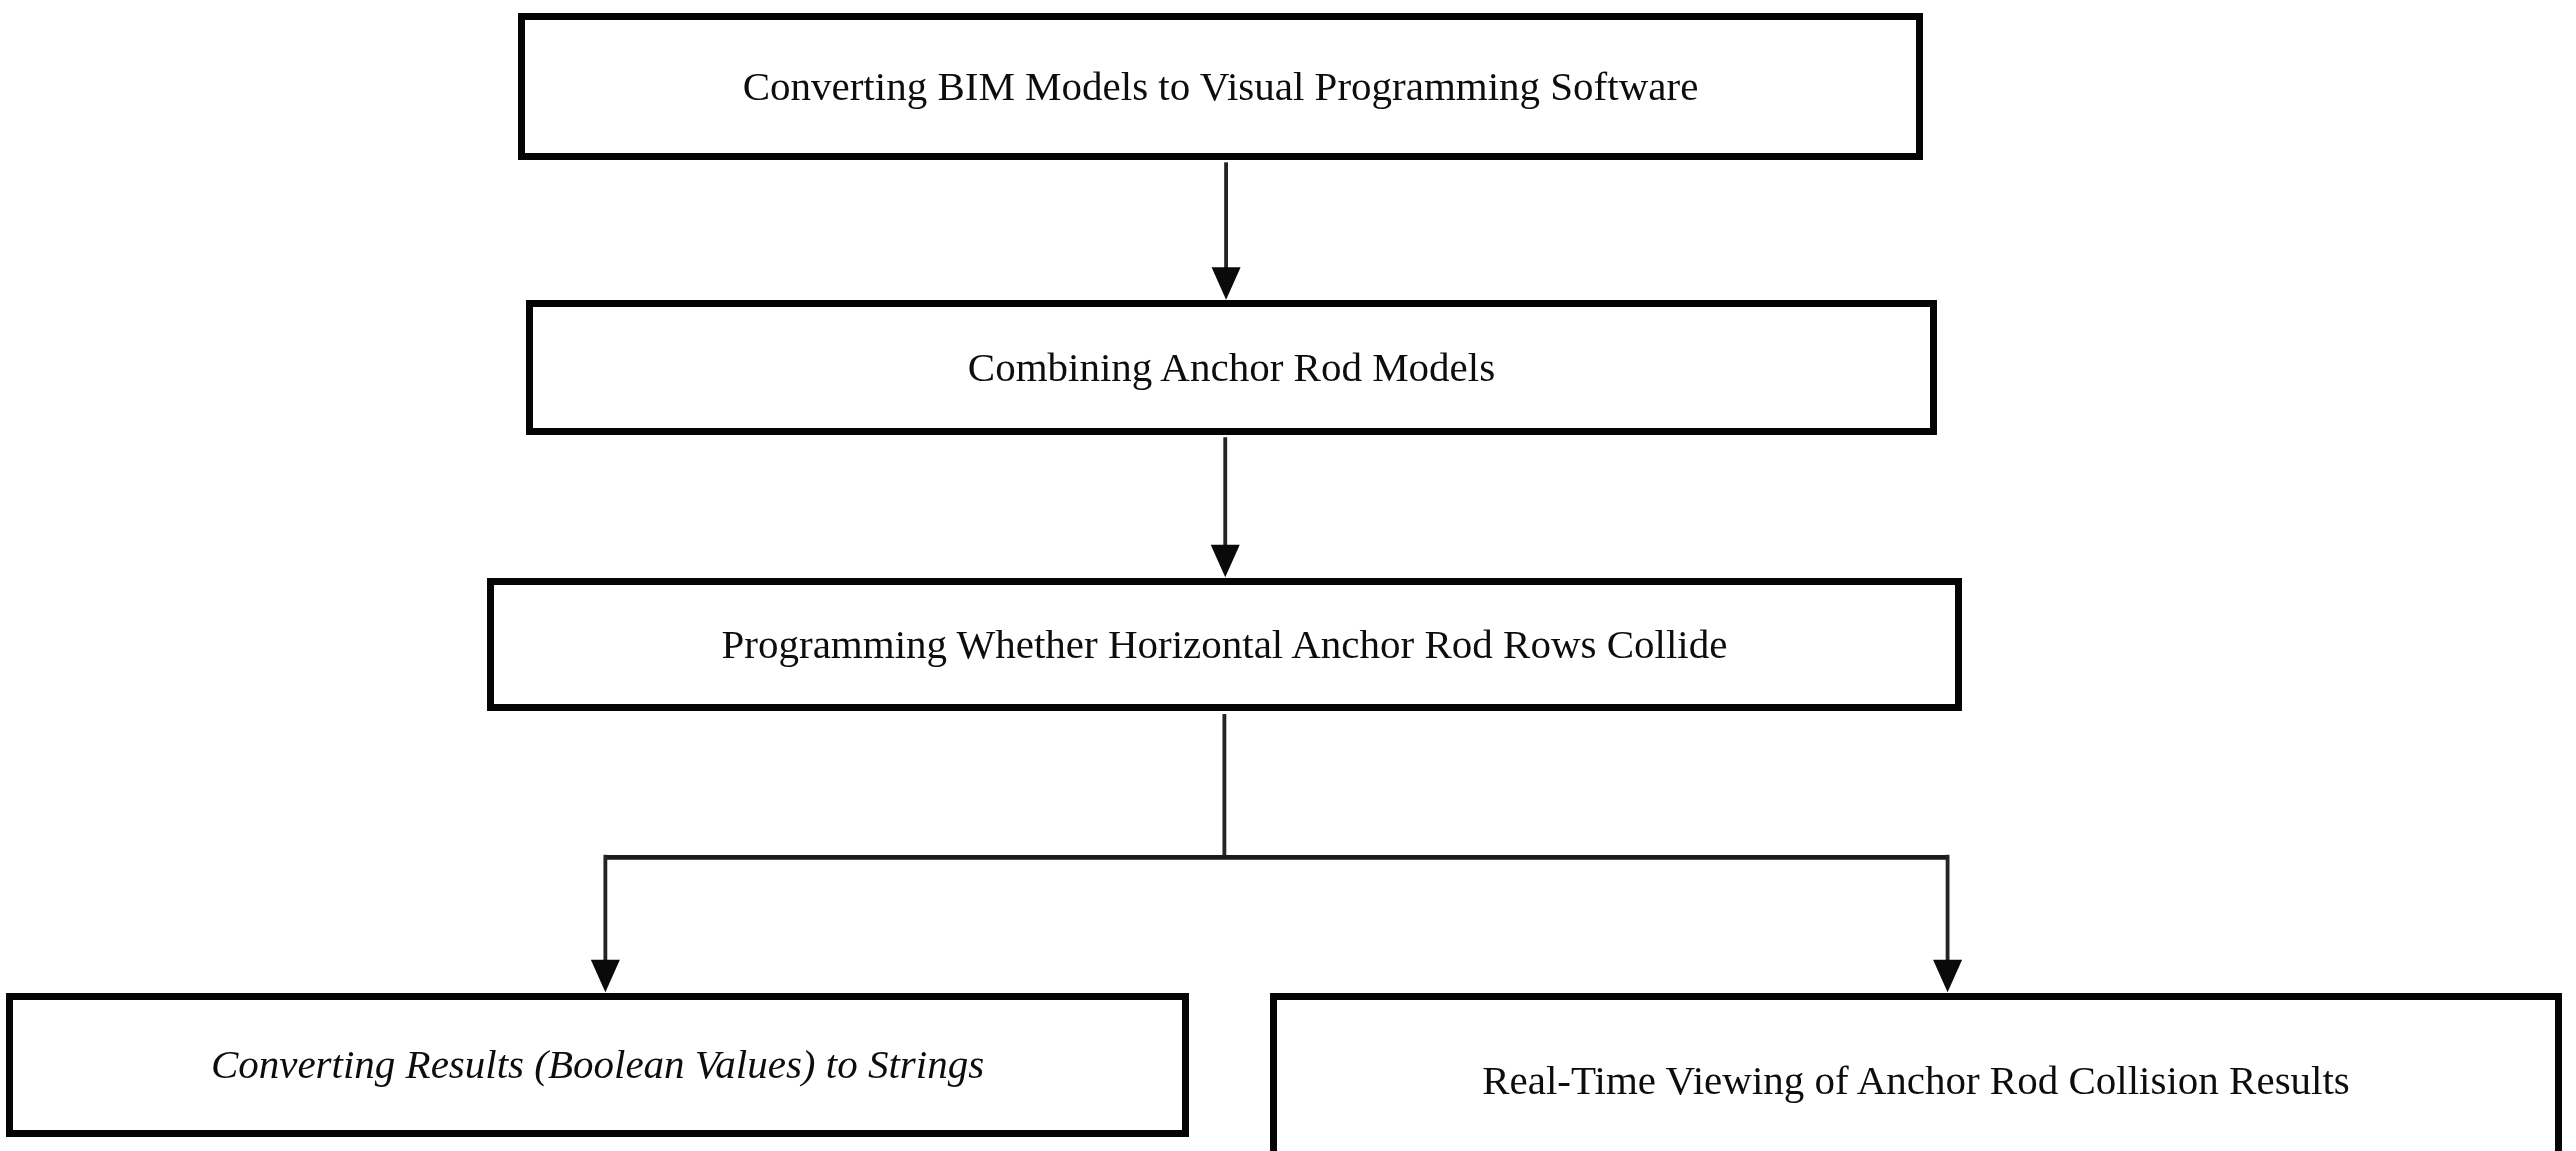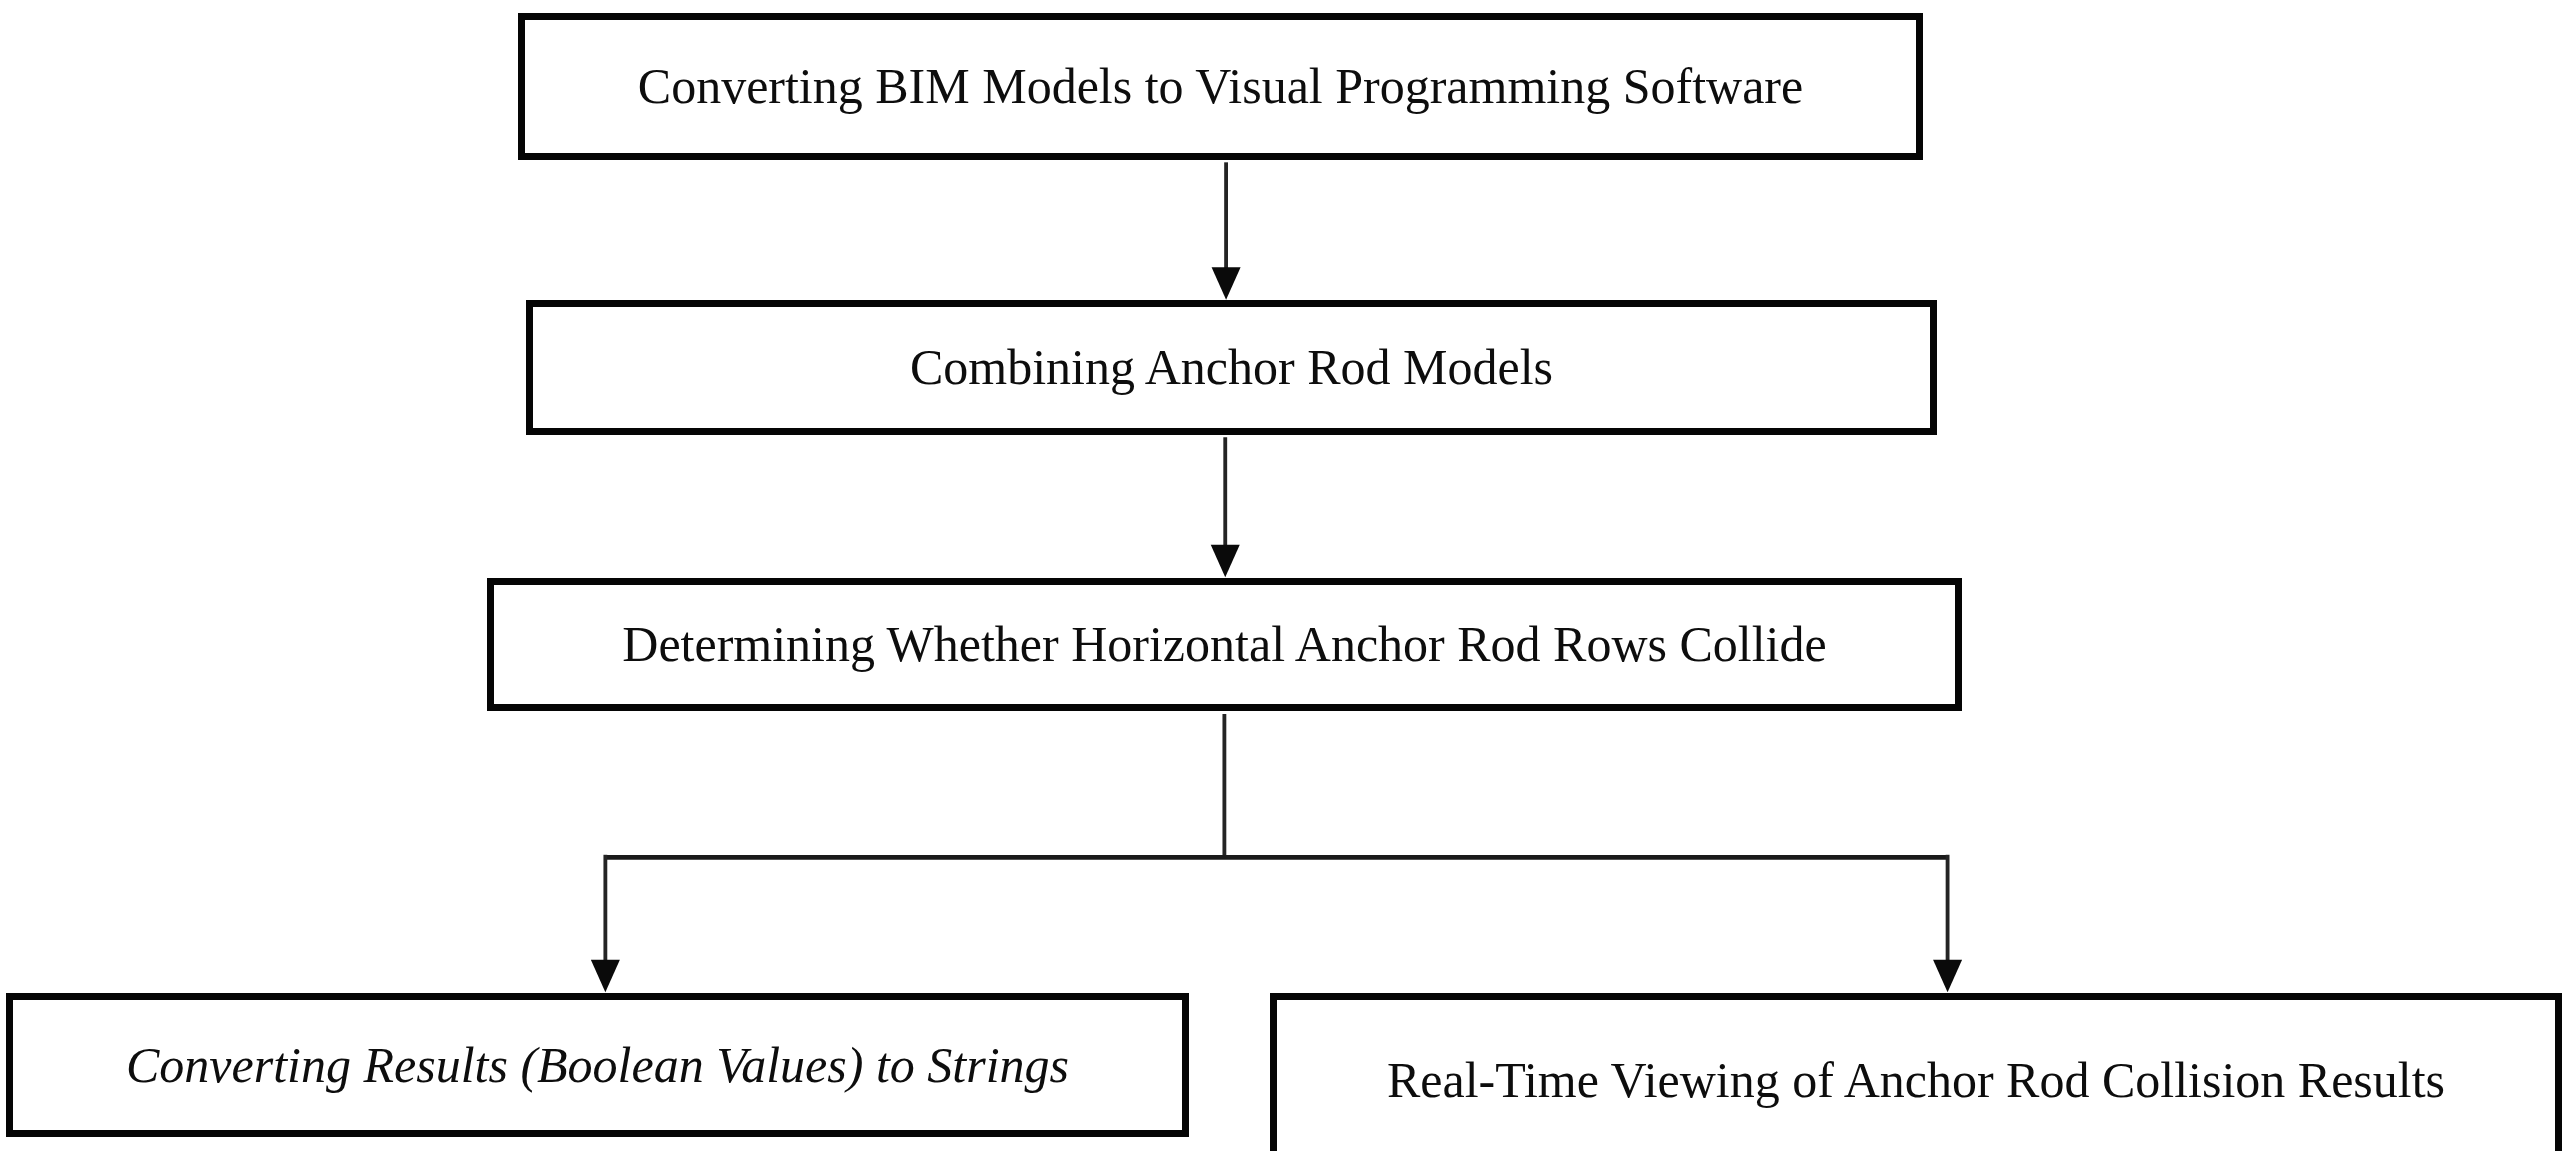--- a/index.html
+++ b/index.html
@@ -18,21 +18,21 @@
   }
   .flow-node {
     position: absolute;
     box-sizing: border-box;
     border: 7.7px solid #050505;
     background: #ffffff;
     display: flex;
     align-items: center;
     justify-content: center;
     text-align: center;
-    font-size: 50px;
+    font-size: 41px;
     line-height: 1.1;
     white-space: nowrap;
     z-index: 2;
   }
   .node-1 { left: 518px;  top: 12.8px;   width: 1405px; height: 147px; }
   .node-2 { left: 518px;  top: 300px;  width: 1411px; height: 135px; margin-left: 8px; }
   .node-3 { left: 487px;  top: 578px;  width: 1475px; height: 133px; }
   .node-4 { left: 6px;    top: 993px; width: 1183px; height: 144px; font-style: italic; }
   .node-5 { left: 1270px; top: 993px; width: 1292px; height: 175px; }
   .connector-layer {
@@ -84,21 +84,21 @@
 
   <div class="flow-node node-1">
     <span>Converting BIM Models to Visual Programming Software</span>
   </div>
 
   <div class="flow-node node-2">
     <span>Combining Anchor Rod Models</span>
   </div>
 
   <div class="flow-node node-3">
-    <span>Determining Whether Horizontal Anchor Rod Rows Collide</span>
+    <span>Programming Whether Horizontal Anchor Rod Rows Collide</span>
   </div>
 
   <div class="flow-node node-4">
     <span>Converting Results (Boolean Values) to Strings</span>
   </div>
 
   <div class="flow-node node-5">
     <span>Real-Time Viewing of Anchor Rod Collision Results</span>
   </div>
 

